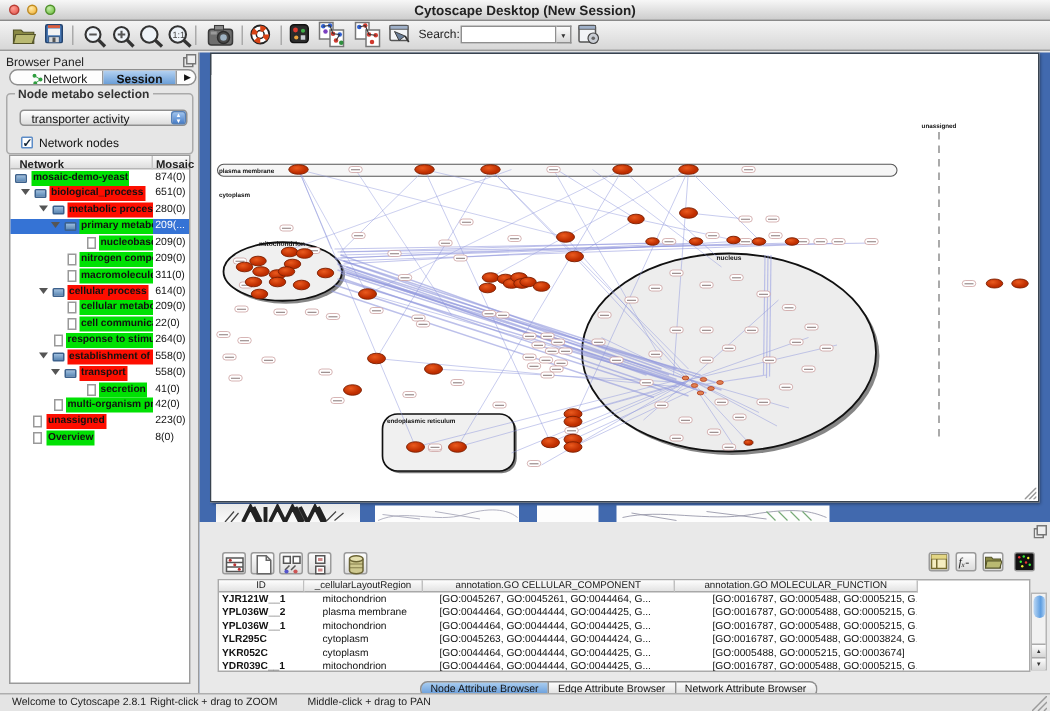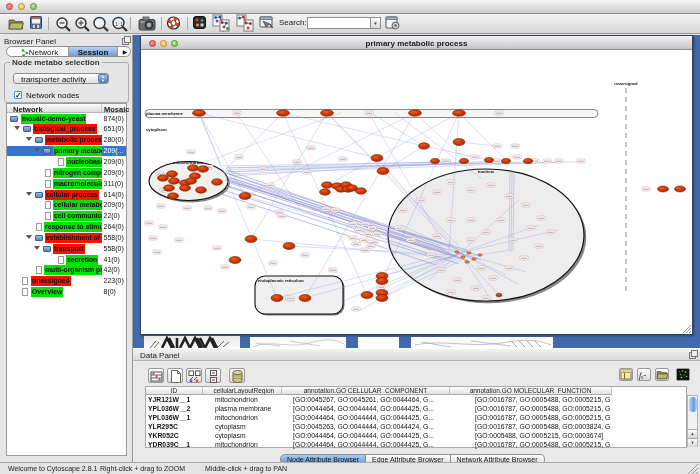--- a/index.html
+++ b/index.html
@@ -12,21 +12,21 @@
 .tsep{top:3px;width:1px;height:13px;background:#aaa}
 #ctrl{left:0;top:35px;width:133px;height:427px;background:#e6e6e6;border-right:1px solid #9a9a9a}
 #desktop{left:133px;top:35px;width:567px;height:427px;background:#4169ae}
 #statusbar{left:0;top:462px;width:700px;height:12px;background:#e4e4e4;border-top:1px solid #aeaeae;font-size:7px;color:#222}
 .sbt{top:2px}
 #cphead{left:4px;top:2px;font-size:8px;color:#222}
 #tabrow{left:6px;top:11px;width:125px;height:11px;background:#fdfdfd;border:1px solid #8f8f8f;border-radius:6px;overflow:hidden}
 .tab{height:100%;font-size:8px;text-align:center;padding-top:1px}
 #gbox{left:4px;top:27px;width:125px;height:41px;border:1px solid #aaa;border-radius:3px}
 #gboxlab{left:10px;top:23px;font-size:8px;background:#e6e6e6;padding:0 2px;font-weight:bold;color:#333}
-#combo{left:13px;top:38px;width:96px;height:11px;background:linear-gradient(#fff,#dcdcdc);border:1px solid #8f8f8f;border-radius:3px;font-size:8px}
+#combo{left:13px;top:38px;width:112px;height:11px;background:linear-gradient(#fff,#dcdcdc);border:1px solid #8f8f8f;border-radius:3px;font-size:8px}
 #combostep{right:0px;top:0px;width:10px;height:9px;background:linear-gradient(#9ec3ef,#4a7fc9);border-radius:2px;border:1px solid #5580b8;color:#fff;font-size:4px;line-height:4px;text-align:center}
 #cbox{left:14px;top:56px;width:8px;height:8px;background:#fff;border:1px solid #5c8cc7;border-radius:1px;font-size:8px;line-height:8px;font-weight:bold;color:#123}
 #treebox{left:6px;top:68px;width:121px;height:353px;background:#fff;border:1px solid #9a9a9a}
 #treehead{left:0;top:0;width:119px;height:9px;background:linear-gradient(#fcfcfc,#dedede);border-bottom:1px solid #b5b5b5;font-size:7.5px;font-weight:bold;color:#222}
 .trow{position:absolute;left:0;width:119px;height:10px;font-size:6.8px;font-weight:bold;white-space:nowrap}
 .tlab{position:absolute;top:0px;height:10px;line-height:10px;padding:0 1px;overflow:hidden}
 .tcnt{position:absolute;left:96.5px;top:0;height:10px;line-height:10px;font-weight:normal;font-size:7px}
 .grn{background:#00e103}
 .red{background:#fd0e00}
 .arr{position:absolute;top:2px;width:0;height:0;border-left:3.5px solid transparent;border-right:3.5px solid transparent;border-top:4.5px solid #555}
@@ -41,20 +41,21 @@
 .dtr{position:absolute;height:9.6px;font-size:6.8px;line-height:9.6px;white-space:nowrap;overflow:hidden}
 .dtc{position:absolute;top:0;height:9.6px;overflow:hidden}
 #tabs3{left:147px;top:106px;height:11px;font-size:7px}
 .seg{float:left;height:11px;border:1px solid #8f8f8f;padding:1px 6px 0 6px;background:linear-gradient(#fdfdfd,#dcdcdc)}
 </style></head>
 <body>
 <div id="titlebar" class="abs">
  <div class="tl abs" style="left:6px;background:radial-gradient(circle at 35% 30%,#ff9d94,#e4544a);border:0.5px solid #b83c33"></div>
  <div class="tl abs" style="left:18px;background:radial-gradient(circle at 35% 30%,#ffe9a8,#f3b12f);border:0.5px solid #c08b1f"></div>
  <div class="tl abs" style="left:30px;background:radial-gradient(circle at 35% 30%,#c4edaa,#6cbf3a);border:0.5px solid #4f912a"></div>
+ <div id="maintitle" class="abs">Cytoscape Desktop (New Session)</div>
 </div>
 <div id="toolbar" class="abs">
 <div class="tsep abs" style="left:48px"></div>
 <div class="tsep abs" style="left:130px"></div>
 <div class="tsep abs" style="left:161px"></div>
 <div class="tsep abs" style="left:187px"></div>
 <svg class="abs" style="left:8px;top:3px" width="16" height="13" viewBox="0 0 16 13">
  <path d="M1 3 h5 l1.5 1.5 h7 v7.5 h-13.5z" fill="#8a8a45" stroke="#55552a" stroke-width="0.8"></path>
  <path d="M2.5 6 h13 l-2 6 h-12.5z" fill="#b9b972" stroke="#55552a" stroke-width="0.8"></path>
 </svg>
@@ -270,26 +271,20 @@
       </div>
 <div class="trow" style="top:183.1px;">
         <span class="file" style="left:15px"></span>
         <span class="tlab grn" style="left:24px;max-width:71px">Overview</span>
         <span class="tcnt" style="">8(0)</span>
       </div>
  </div>
 </div>
 <div id="desktop" class="abs">
  <div class="abs" style="left:7px;top:0px;width:553px;height:300px;background:#fff;border:1px solid #39434f;box-shadow:1px 1px 2px rgba(0,0,0,0.4)">
-  <div class="abs" style="left:0;top:0;width:551px;height:14px;background:linear-gradient(#f2f2f2,#c6c6c6);border-bottom:1px solid #8a8a8a">
-   <div class="tl abs" style="left:8px;top:3.5px;width:7px;height:7px;border-radius:50%;background:radial-gradient(circle at 35% 30%,#ff9d94,#e4544a);border:0.5px solid #b83c33"></div>
-   <div class="tl abs" style="left:19px;top:3.5px;width:7px;height:7px;border-radius:50%;background:radial-gradient(circle at 35% 30%,#ffe9a8,#f3b12f);border:0.5px solid #c08b1f"></div>
-   <div class="tl abs" style="left:30px;top:3.5px;width:7px;height:7px;border-radius:50%;background:radial-gradient(circle at 35% 30%,#c4edaa,#6cbf3a);border:0.5px solid #4f912a"></div>
-   <div class="abs" style="left:0;top:2.5px;width:551px;text-align:center;font-size:8px;font-weight:bold;color:#222">primary metabolic process</div>
-  </div>
   <div class="abs" style="left:0;top:14px;width:551px;height:284px;background:#fff;overflow:hidden" id="canvasbox">
         <svg width="551" height="284" viewBox="0 0 551 284" style="position:absolute;left:0;top:0">
           <defs>
 <radialGradient id="ng" cx="40%" cy="35%">
               <stop offset="0%" stop-color="#ea5a1e"></stop>
               <stop offset="100%" stop-color="#bf2e00"></stop>
             </radialGradient>
 <g id="tag">
               <rect x="-4.5" y="-2" width="9" height="4" rx="2" fill="#fff" stroke="#c49090" stroke-width="0.45"></rect>
               <line x1="-3" y1="0.2" x2="3" y2="0.2" stroke="#8a7a7a" stroke-width="0.7"></line>
@@ -550,23 +545,20 @@
       </svg>
  </div>
  <div class="abs" style="left:225px;top:302px;width:41px;height:13px;background:#fdfdfd"></div>
  <div class="abs" style="left:278px;top:302px;width:142px;height:13px;background:#fdfdfd">
   <svg width="142" height="13" viewBox="0 0 142 13">
         <path d="M4 8 C 30 2, 60 11, 90 6 S 130 4, 140 8 M60 4 L100 9 M10 5 L40 10" stroke="#99a" stroke-width="0.6" fill="none"></path>
         <path d="M100 4 l6 6 m2 -6 l6 6 m2 -6 l6 6 m2 -6 l6 6" stroke="#7a7" stroke-width="0.8"></path>
       </svg>
  </div>
  <div id="dpanel" class="abs">
-  <div id="dphead" class="abs">
-        <span style="position:absolute;left:7px;top:2px">Data Panel</span>
-      </div>
   <svg class="abs" style="left:556px;top:2px" width="9" height="9" viewBox="0 0 9 9">
         <rect x="0.5" y="2.5" width="6" height="6" fill="none" stroke="#777"></rect>
         <rect x="2.5" y="0.5" width="6" height="6" fill="#eee" stroke="#777"></rect>
       </svg>
   <div class="dbtn" style="left:15px;top:20px"><svg width="15" height="15" viewBox="0 0 15 15">
           <rect x="2" y="3" width="11" height="9" fill="#fff" stroke="#555"></rect>
           <line x1="2" y1="6" x2="13" y2="6" stroke="#555"></line>
           <line x1="2" y1="9" x2="13" y2="9" stroke="#555"></line>
           <circle cx="4.5" cy="4.5" r="1" fill="#b33"></circle>
           <circle cx="7.5" cy="7.5" r="1" fill="#b33"></circle>

